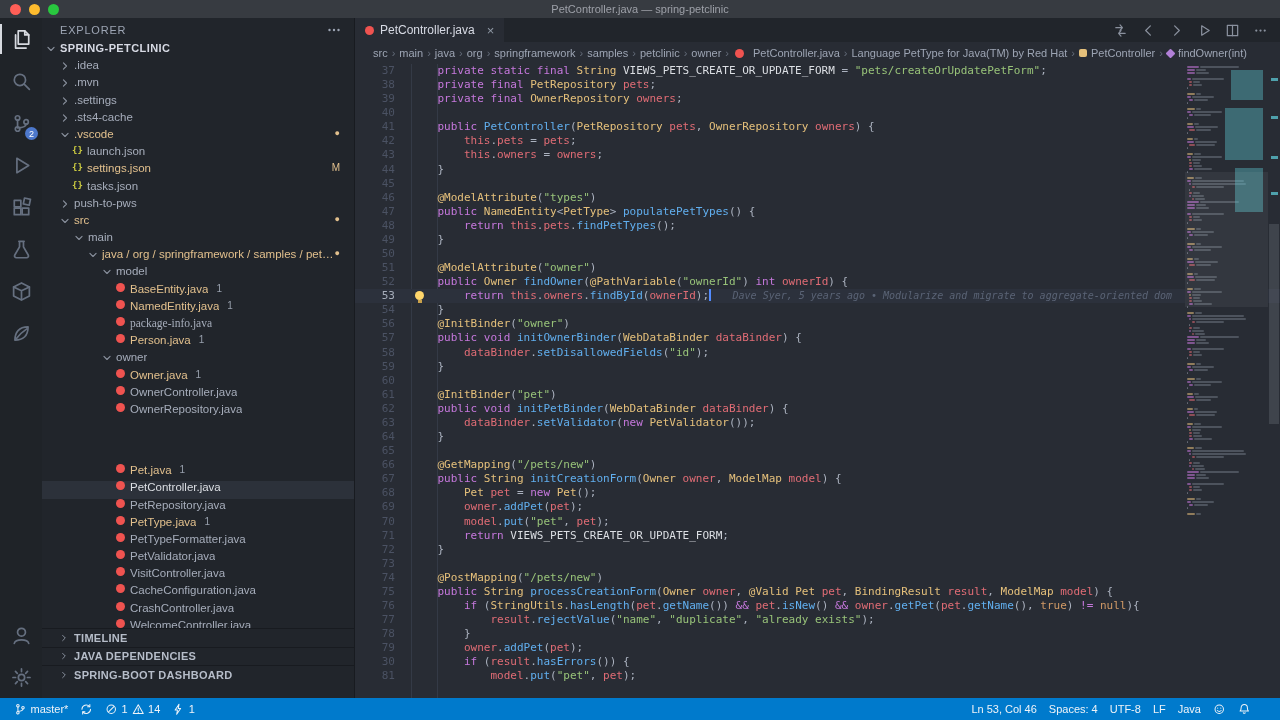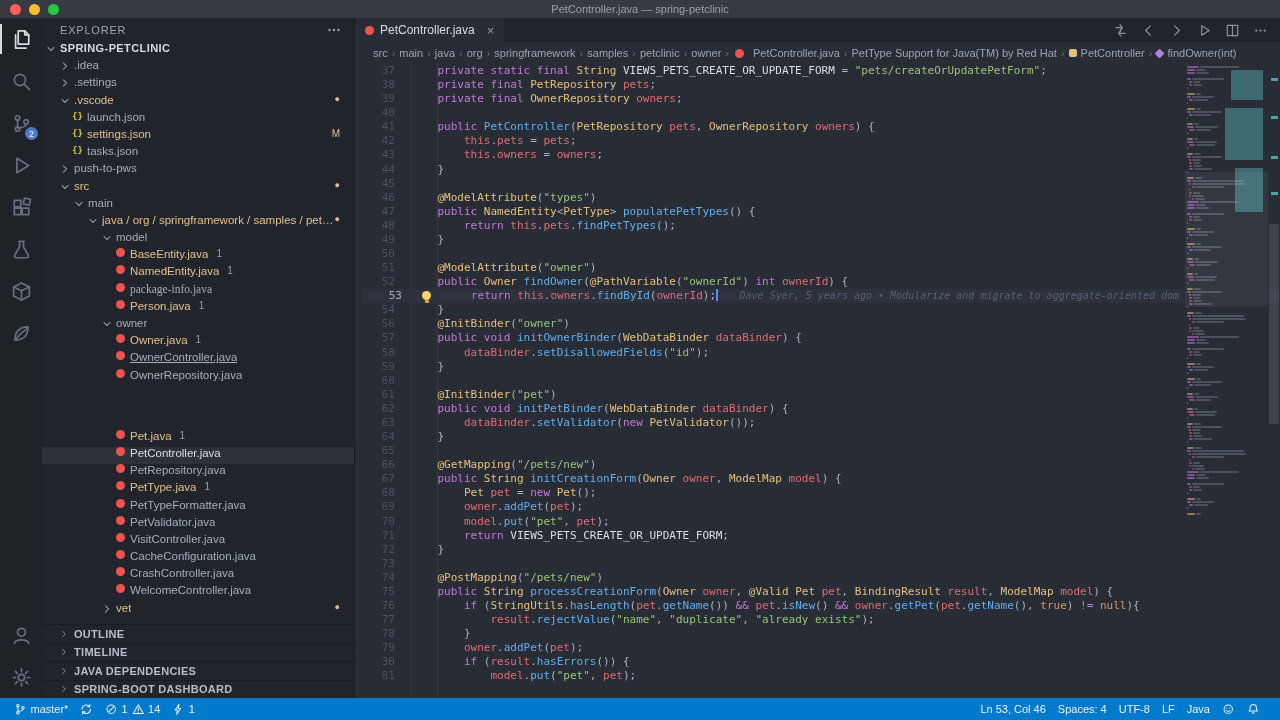--- a/index.html
+++ b/index.html
@@ -61,21 +61,21 @@
   .bc-sep{color:#646c7a;padding:0 4px;font-size:11px;}
   .sym-class{width:8px;height:8px;border-radius:2px;background:#e5c07b;display:inline-block;}
   .sym-method{width:7px;height:7px;background:#b180d7;display:inline-block;transform:rotate(45deg);border-radius:1px;}
 
   .code-area{position:relative;flex:1;min-height:0;overflow:hidden;font-family:"DejaVu Sans Mono",monospace;
     font-size:11px;line-height:14.09px;color:#abb2bf;}
   .guide{position:absolute;top:0;bottom:0;width:1px;background:#343a46;z-index:0;}
   .g1{left:56px}.g2{left:82px}
   .code-lines{position:relative;z-index:1;}
   .code-line{position:relative;height:14.09px;white-space:pre;}
-  .code-line.current{background:#2c313c;margin-left:7px;}
+  .code-line.current{background:#2c313c;}
   .ln{display:inline-block;width:40px;margin-right:16px;text-align:right;color:#4b5263;}
   .code-line.current .ln{color:#a6adba;}
   .tk-kw{color:#c678dd}.tk-ty{color:#e5c07b}.tk-fn{color:#61afef}.tk-st{color:#98c379}
   .tk-pr{color:#e06c75}.tk-cn{color:#dcdfe4}.tk-co{color:#d19a66}.tk-d{color:#abb2bf}.tk-an{color:#e5c07b}
   .caret{display:inline-block;width:1.5px;height:12px;background:#528bff;vertical-align:middle;position:relative;top:-1px;}
   .blame{color:#5a6375;font-style:italic;font-size:10px;margin-left:22px;}
   .bulb{position:absolute;left:60px;top:2px;width:9px;height:9px;border-radius:50%;background:#ffd66b;}
   .bulb::after{content:"";position:absolute;left:2.5px;top:9px;width:4px;height:2.5px;background:#caa14a;}
 
   
@@ -85,21 +85,21 @@
   .mm-hl{position:absolute;background:#56b6c2;opacity:.45;z-index:4;}
   .mm-slider{position:absolute;left:0;right:0;top:108px;height:135px;background:rgba(255,255,255,.055);z-index:5;}
   .scrollbar{position:absolute;top:0;right:0;width:12px;height:100%;z-index:6;}
   .sb-thumb{position:absolute;left:1px;right:1px;top:160px;height:200px;background:rgba(171,178,191,.18);}
   .sb-mark{position:absolute;right:2px;width:7px;height:3px;background:#56b6c2;opacity:.85;}
 
   
   .statusbar{height:22px;flex:0 0 22px;background:#007acc;display:flex;align-items:center;justify-content:space-between;
     color:#eef3f8;font-size:11px;}
   .sb-left,.sb-right{display:flex;align-items:center;height:100%;}
-  .sb-left{padding-left:8px;}.sb-right{padding-right:15px;}
+  .sb-left{padding-left:8px;}.sb-right{padding-right:24px;}
   .status-item{display:flex;align-items:center;gap:4px;padding:0 6px;height:100%;cursor:pointer;}
   .status-item .icn{width:12.5px;height:12.5px;}
 
   .icn svg{display:block;width:100%;height:100%;}
   .icn svg *{fill:none;stroke:currentColor;stroke-width:1.3;stroke-linecap:round;stroke-linejoin:round;}
   .icn svg [fill="c"]{fill:currentColor;stroke:none;}
 </style>
 </head>
 <body>
 
@@ -234,21 +234,37 @@
               </svg>
             </span>
             <span class="tree-label">.idea</span>
           </div>
           <div class="tree-row" style="padding-left: 16px;">
             <span class="icn chev">
               <svg viewBox="0 0 16 16">
                 <path d="M6.2 4.5L9.7 8l-3.5 3.5"></path>
               </svg>
             </span>
+            <span class="tree-label">.mvn</span>
+          </div>
+          <div class="tree-row" style="padding-left: 16px;">
+            <span class="icn chev">
+              <svg viewBox="0 0 16 16">
+                <path d="M6.2 4.5L9.7 8l-3.5 3.5"></path>
+              </svg>
+            </span>
             <span class="tree-label">.settings</span>
+          </div>
+          <div class="tree-row" style="padding-left: 16px;">
+            <span class="icn chev">
+              <svg viewBox="0 0 16 16">
+                <path d="M6.2 4.5L9.7 8l-3.5 3.5"></path>
+              </svg>
+            </span>
+            <span class="tree-label">.sts4-cache</span>
           </div>
           <div class="tree-row mod" style="padding-left: 16px;">
             <span class="icn chev">
               <svg viewBox="0 0 16 16">
                 <path d="M4.5 6.2L8 9.7l3.5-3.5"></path>
               </svg>
             </span>
             <span class="tree-label">.vscode</span>
             <span class="tree-rdot">●</span>
           </div>
@@ -332,21 +348,21 @@
                 <path d="M4.5 6.2L8 9.7l3.5-3.5"></path>
               </svg>
             </span>
             <span class="tree-label">owner</span>
           </div>
           <div class="tree-row mod" style="padding-left: 72px;">
             <span class="java-dot"></span>
             <span class="tree-label">Owner.java</span>
             <span class="tree-badge">1</span>
           </div>
-          <div class="tree-row" style="padding-left: 72px; text-decoration: underline;">
+          <div class="tree-row" style="padding-left: 72px;">
             <span class="java-dot"></span>
             <span class="tree-label">OwnerController.java</span>
           </div>
           <div class="tree-row" style="padding-left: 72px;">
             <span class="java-dot"></span>
             <span class="tree-label">OwnerRepository.java</span>
           </div>
           <div class="tree-row mod" style="padding-left: 72px; margin-top: 44px;">
             <span class="java-dot"></span>
             <span class="tree-label">Pet.java</span>
@@ -393,28 +409,20 @@
             <span class="icn chev">
               <svg viewBox="0 0 16 16">
                 <path d="M6.2 4.5L9.7 8l-3.5 3.5"></path>
               </svg>
             </span>
             <span class="tree-label">vet</span>
             <span class="tree-rdot">●</span>
           </div>
         </div>
       <div class="sidebar-sections">
-          <div class="section-row">
-            <span class="icn chev">
-              <svg viewBox="0 0 16 16">
-                <path d="M6.2 4.5L9.7 8l-3.5 3.5"></path>
-              </svg>
-            </span>
-            <span>OUTLINE</span>
-          </div>
           <div class="section-row">
             <span class="icn chev">
               <svg viewBox="0 0 16 16">
                 <path d="M6.2 4.5L9.7 8l-3.5 3.5"></path>
               </svg>
             </span>
             <span>TIMELINE</span>
           </div>
           <div class="section-row">
             <span class="icn chev">
@@ -513,21 +521,21 @@
           <span class="bc-item">
             <span>owner</span>
           </span>
           <span class="bc-sep">›</span>
           <span class="bc-item">
             <span class="java-dot"></span>
             <span>PetController.java</span>
           </span>
           <span class="bc-sep">›</span>
           <span class="bc-item">
-            <span>PetType Support for Java(TM) by Red Hat</span>
+            <span>Language PetType for Java(TM) by Red Hat</span>
           </span>
           <span class="bc-sep">›</span>
           <span class="bc-item">
             <span class="sym-class"></span>
             <span>PetController</span>
           </span>
           <span class="bc-sep">›</span>
           <span class="bc-item">
             <span class="sym-method"></span>
             <span>findOwner(int)</span>

